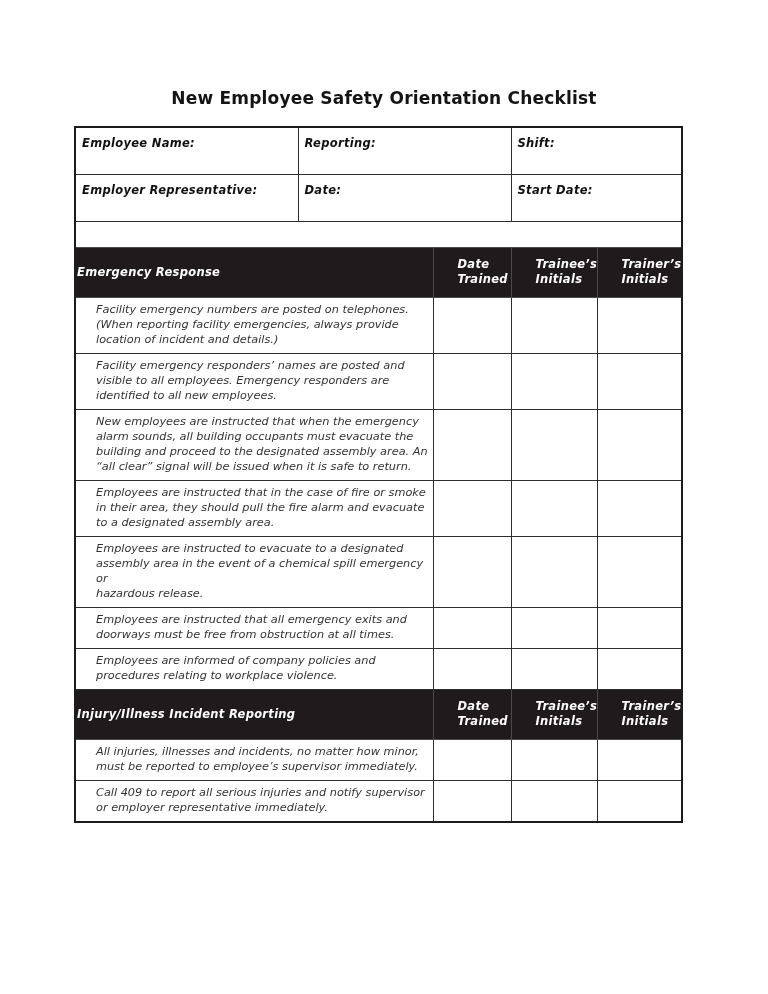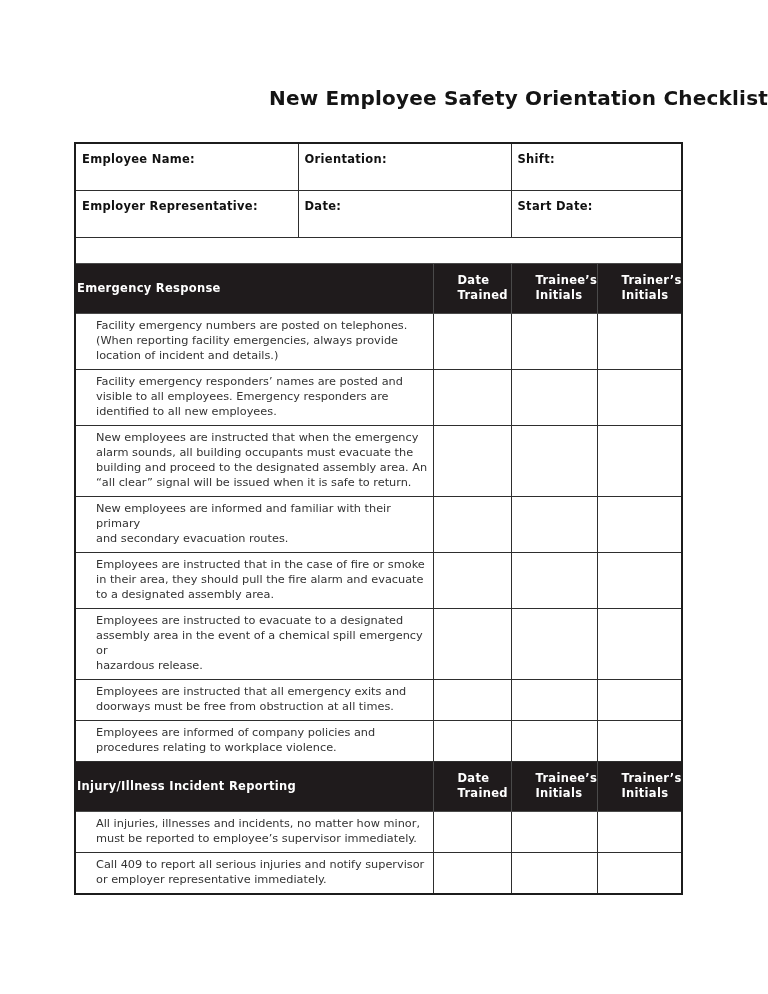--- a/index.html
+++ b/index.html
@@ -8,33 +8,34 @@
     background: #ffffff;
     width: 768px;
     height: 994px;
     overflow: hidden;
     font-family: "DejaVu Sans", sans-serif;
   }
   .page { width: 768px; height: 994px; position: relative; }
   .doc-title {
     margin: 0;
     padding-top: 89px;
-    text-align: right;
-    font-size: 20px;
+    text-align: center;
+    font-size: 17px;
     font-weight: bold;
     color: #141414;
     letter-spacing: 0.2px;
     line-height: 19px;
   }
   table.checklist {
     border-collapse: collapse;
     table-layout: fixed;
     width: 607px;
-    margin: 34px 0 0 74px;
+    margin: 18px 0 0 74px;
     border: 2px solid #1c1c1c;
+    font-style: italic;
   }
   table.checklist td, table.checklist th {
     border: 1px solid #2e2e2e;
     vertical-align: top;
     box-sizing: border-box;
   }
   
   tr.info-row td { height: 47px; padding: 4px 4px 4px 6px; }
   .lbl {
     font-weight: bold;
@@ -90,21 +91,21 @@
       <col style="width:85px">
     </colgroup>
 
     <tbody>
         <tr class="info-row">
       <td>
         <span class="lbl">Employee Name:</span>
         <span></span>
       </td>
       <td colspan="2">
-        <span class="lbl">Orientation:</span>
+        <span class="lbl">Reporting:</span>
         <span></span>
       </td>
       <td colspan="2">
         <span class="lbl">Shift:</span>
         <span></span>
       </td>
     </tr>
     <tr class="info-row">
       <td>
         <span class="lbl">Employer Representative:</span>
@@ -153,27 +154,20 @@
     <tr>
       <td class="desc" colspan="2">New employees are instructed that when the emergency
 alarm sounds, all building occupants must evacuate the
 building and proceed to the designated assembly area. An
 “all clear” signal will be issued when it is safe to return.</td>
       <td class="fill"></td>
       <td class="fill"></td>
       <td class="fill"></td>
     </tr>
     <tr>
-      <td class="desc" colspan="2">New employees are informed and familiar with their primary
-and secondary evacuation routes.</td>
-      <td class="fill"></td>
-      <td class="fill"></td>
-      <td class="fill"></td>
-    </tr>
-    <tr>
       <td class="desc" colspan="2">Employees are instructed that in the case of fire or smoke
 in their area, they should pull the fire alarm and evacuate
 to a designated assembly area.</td>
       <td class="fill"></td>
       <td class="fill"></td>
       <td class="fill"></td>
     </tr>
     <tr>
       <td class="desc" colspan="2">Employees are instructed to evacuate to a designated
 assembly area in the event of a chemical spill emergency or

